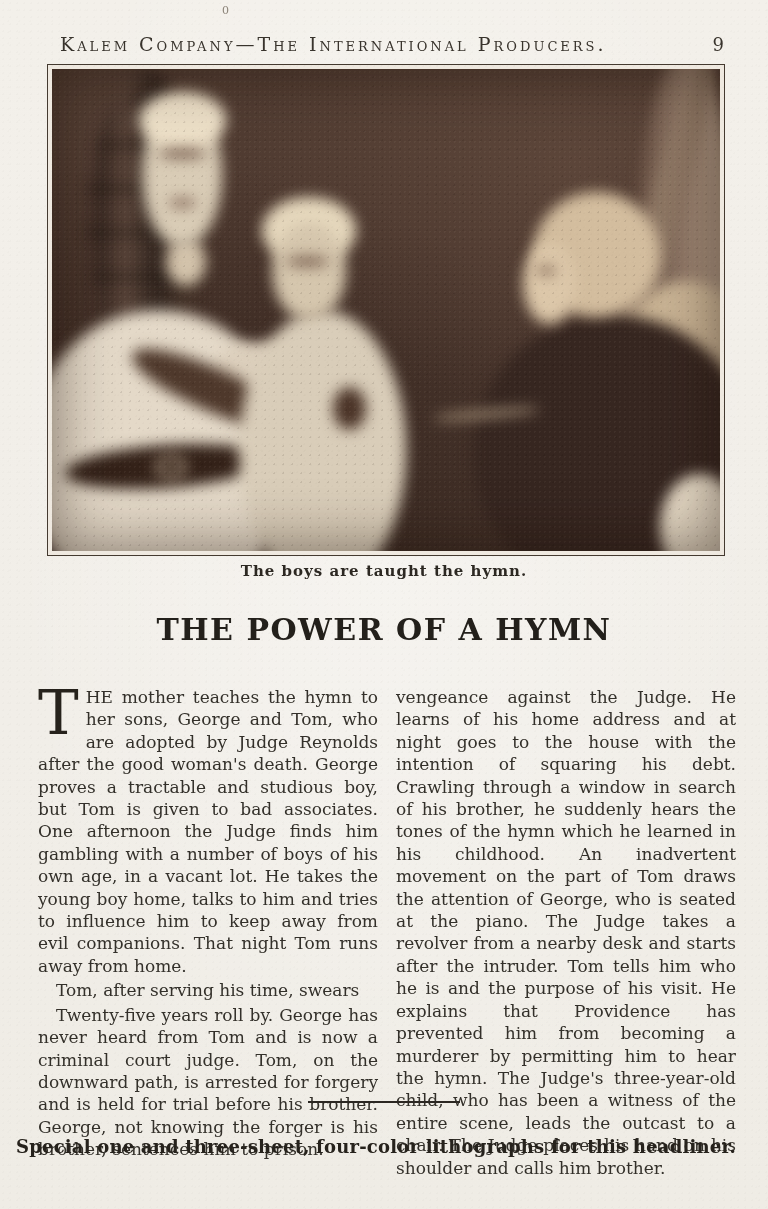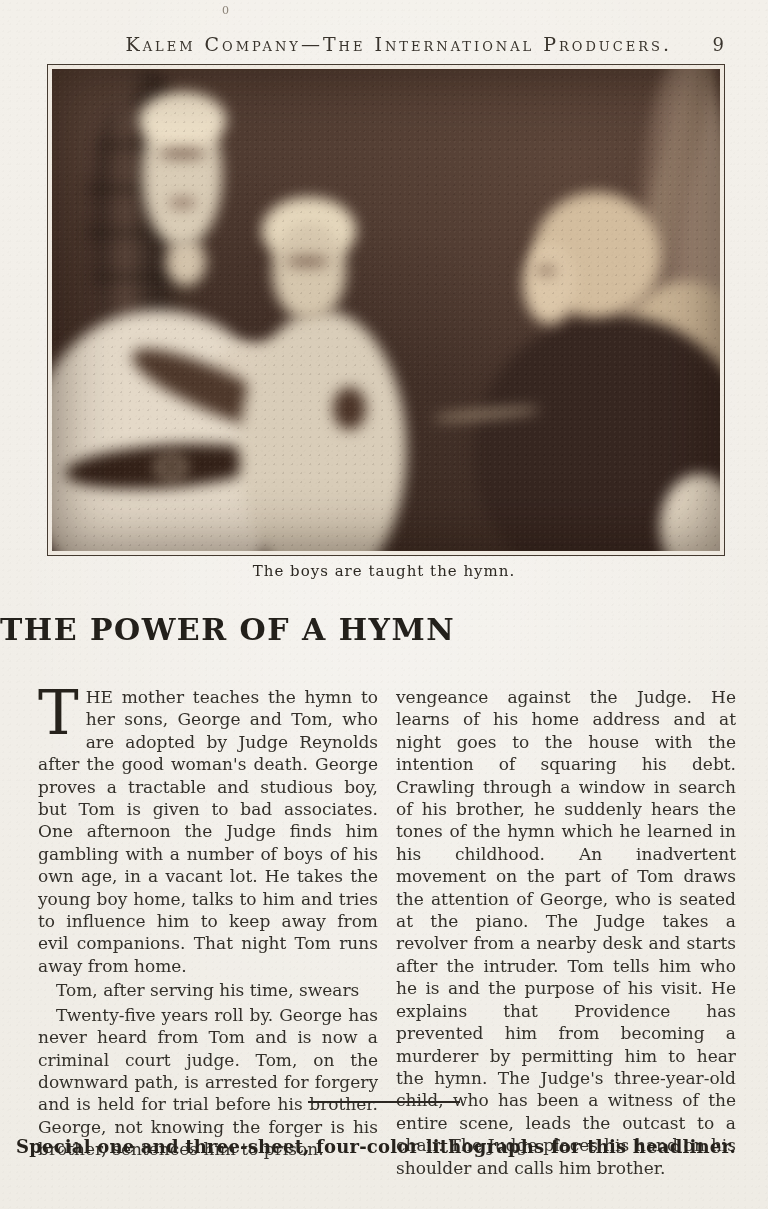--- a/index.html
+++ b/index.html
@@ -24,21 +24,21 @@
       radial-gradient(rgba(120,110,95,.04) 1px, transparent 1px);
     background-size:7px 7px, 11px 11px;
     background-position:0 0, 3px 5px;
   }
   .artifact {
     position:absolute; top:4px; left:222px;
     font-size:11px; color:#8b8378;
   }
   .header {
     position:absolute; top:33px; left:60px; right:96px;
-    text-align:right;
+    text-align:left;
     font-variant:small-caps;
     letter-spacing:3px;
     font-size:19px; color:#38332c;
   }
   .pagenum {
     position:absolute; top:34px; right:44px;
     font-size:18px; color:#38332c;
   }
   
   .photo-frame {
@@ -108,26 +108,26 @@
     background-size:5px 5px, 9px 9px;
     background-position:0 0, 2px 4px;
   }
   .photo-vignette {
     position:absolute; inset:0; pointer-events:none;
     box-shadow:inset 0 0 60px rgba(25,12,6,.55);
   }
   
   .caption {
     position:absolute; top:562px; left:0; right:0;
-    text-align:center; font-weight:normal; font-size:15px;
+    text-align:center; font-weight:bold; font-size:15px;
     letter-spacing:1px; color:#2c2822;
   }
   .title {
     position:absolute; top:612px; left:0; right:0;
-    text-align:left; font-weight:bold; font-size:30px;
+    text-align:center; font-weight:bold; font-size:30px;
     letter-spacing:1.5px; color:#23201b;
     font-family:"DejaVu Serif", serif;
   }
   .columns {
     position:absolute; top:686px; left:38px; width:698px;
     display:flex; gap:18px;
   }
   .col { width:340px; font-size:17px; line-height:22.4px; text-align:justify; color:#33302a; }
   .col p + p { margin-top:2px; text-indent:18px; }
   .dropcap {

